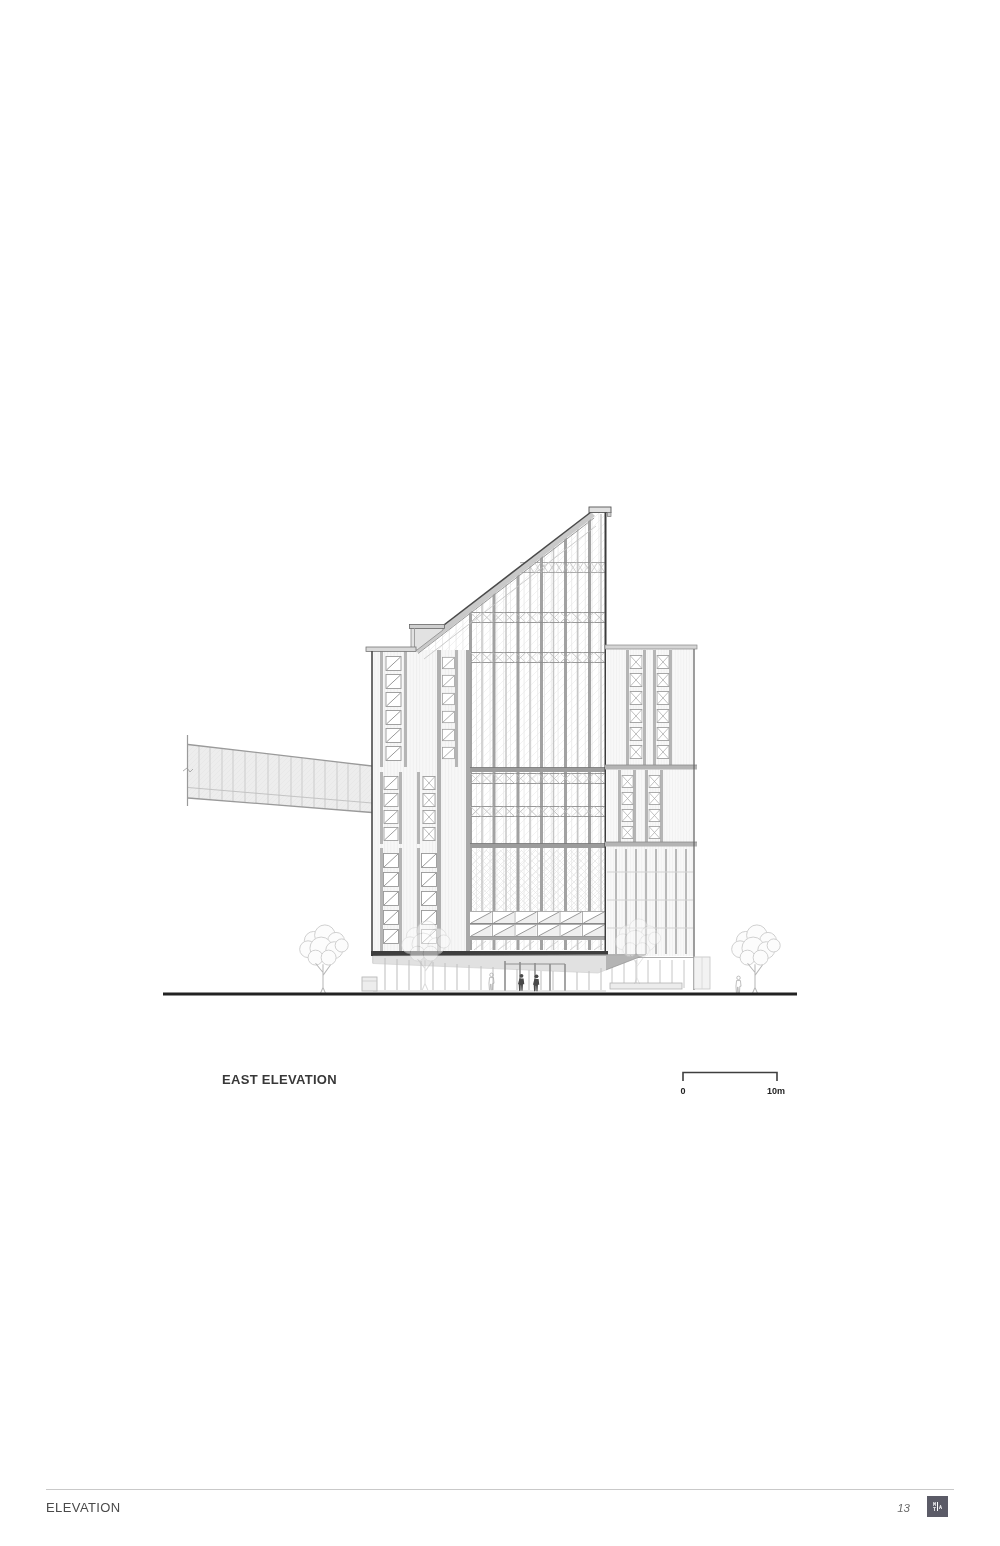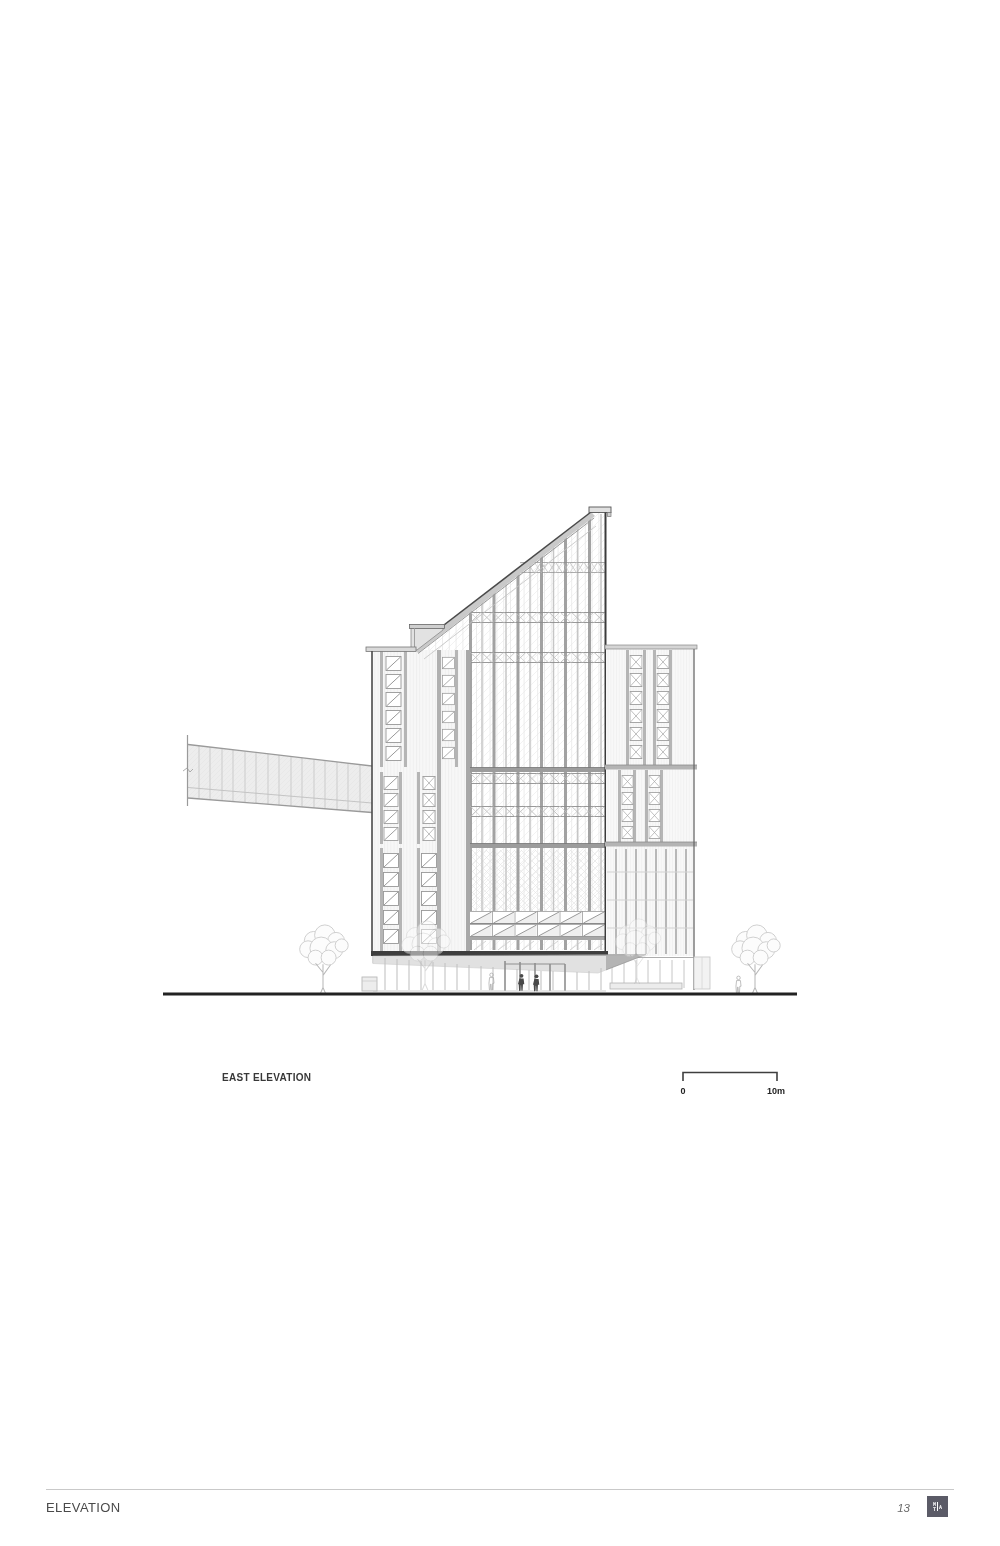--- a/index.html
+++ b/index.html
@@ -1,19 +1,19 @@
 <!DOCTYPE html>
 <html><head>
 <meta charset="utf-8">
 <style>
   html,body{margin:0;padding:0;background:#ffffff;}
   .page{position:relative;width:1000px;height:1546px;background:#ffffff;overflow:hidden;
         font-family:"Liberation Sans","DejaVu Sans",sans-serif;}
   .drawing-svg{position:absolute;left:0;top:0;}
-  .title{position:absolute;left:222px;top:1072px;font-size:10px;font-weight:bold;
+  .title{position:absolute;left:222px;top:1072px;font-size:13px;font-weight:bold;
          color:#383838;letter-spacing:.3px;}
   .footer-rule{position:absolute;left:46px;top:1489px;width:908px;height:1px;background:#c9c9c9;}
   .footer-label{position:absolute;left:46px;top:1500px;font-size:13px;color:#4a4a4a;letter-spacing:.4px;}
   .page-number{position:absolute;left:880px;top:1502px;width:30px;text-align:right;
                font-size:11.5px;color:#6b6b6b;font-style:italic;}
   .logo{position:absolute;left:927px;top:1496px;width:21px;height:21px;background:#5b5b67;
         display:flex;align-items:center;justify-content:center;}
   .logo-inner{display:flex;align-items:center;gap:1px;}
   .logo-col{display:flex;flex-direction:column;line-height:4.5px;}
   .logo span{color:#ffffff;font-size:5px;font-weight:bold;font-family:"DejaVu Sans Mono",monospace;}

